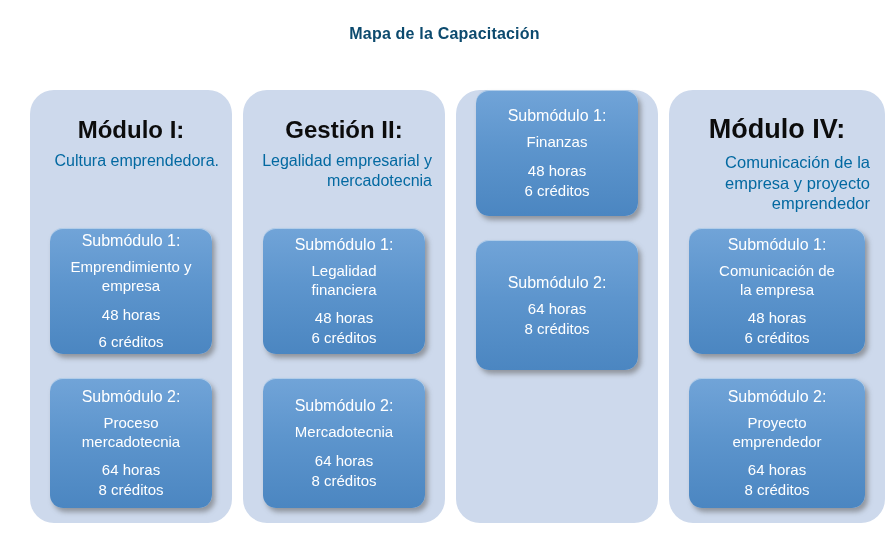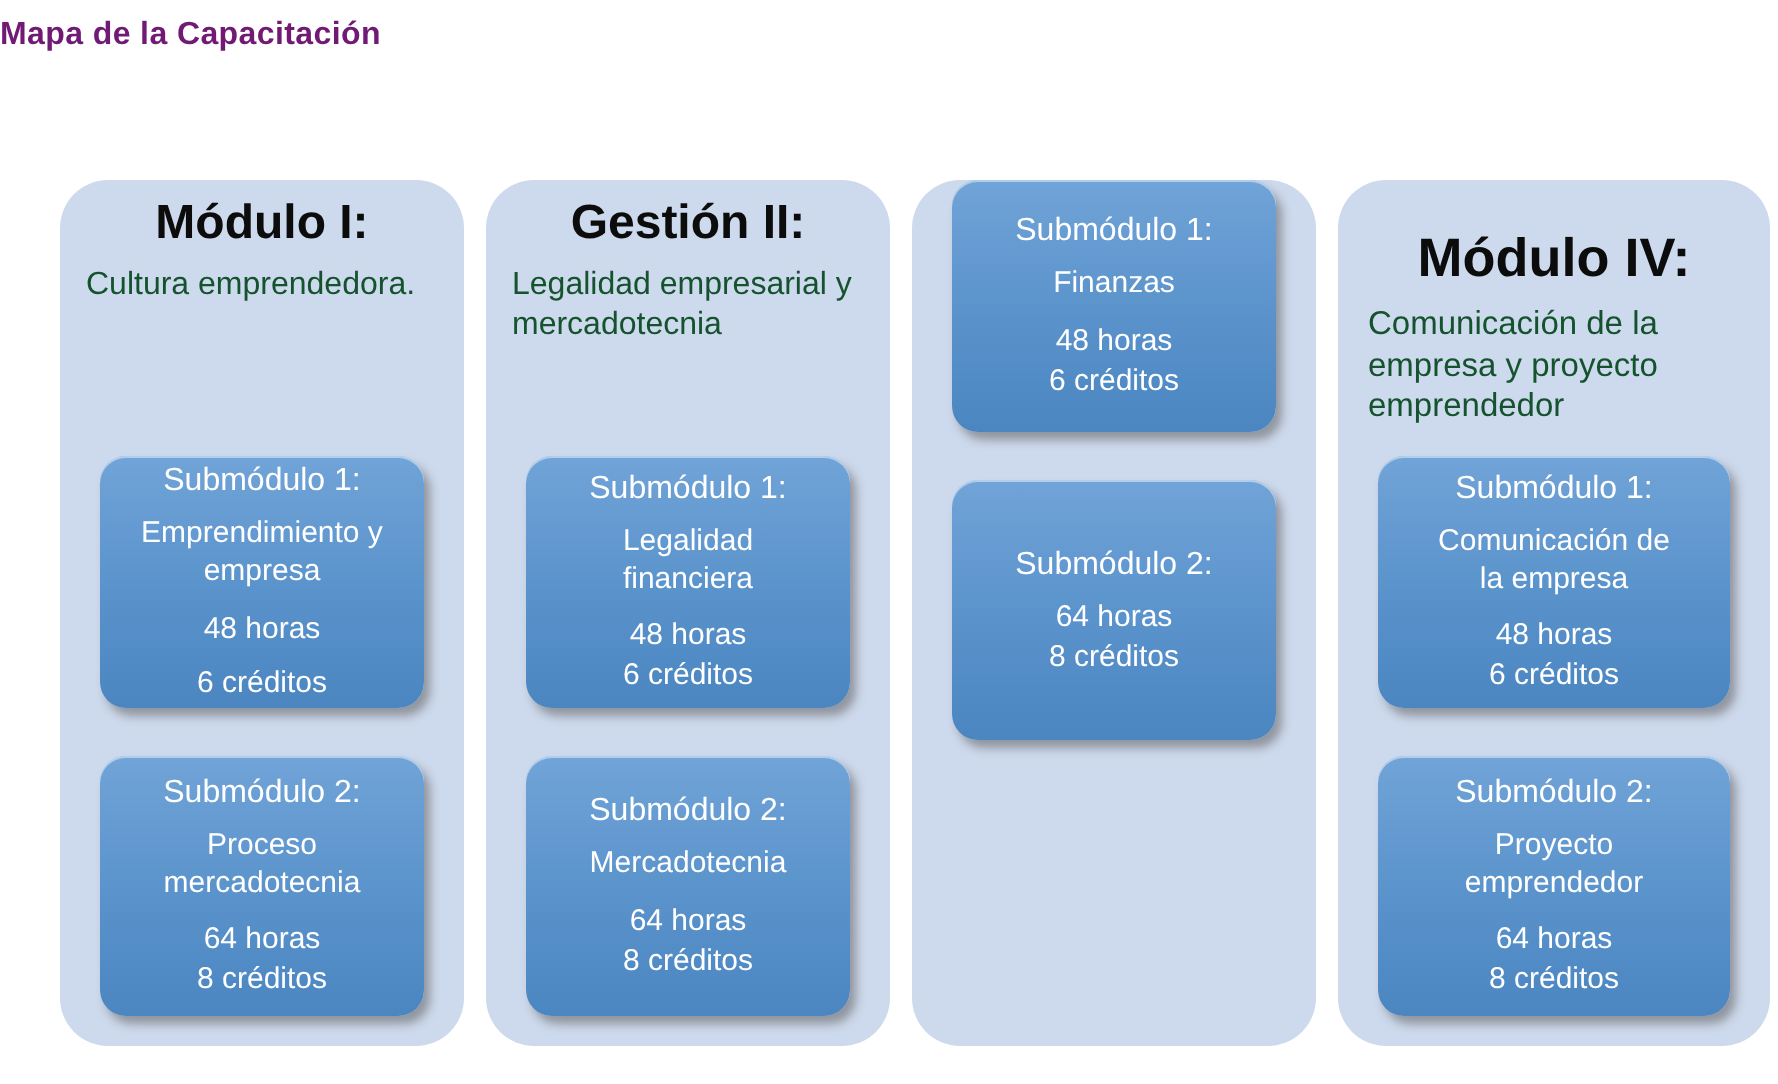--- a/index.html
+++ b/index.html
@@ -5,25 +5,26 @@
   html, body {
     margin: 0;
     padding: 0;
     background: #ffffff;
     width: 889px;
     height: 542px;
     overflow: hidden;
     font-family: "Liberation Sans", sans-serif;
   }
   .page-title {
-    margin: 0;
+    margin: 16px;
     padding-top: 9px;
+    text-align: center;
     font-size: 16px;
     font-weight: bold;
-    color: #701a75;
+    color: #0c4a6e;
     letter-spacing: 0.2px;
   }
   .board {
     position: absolute;
     top: 90px;
     left: 30px;
     right: 7px;
     display: flex;
     gap: 11px;
   }
@@ -32,39 +33,39 @@
     border-radius: 24px;
     height: 433px;
     width: 202px;
     flex: 0 0 auto;
     box-sizing: border-box;
   }
   .column.wide { width: 216px; }
   .col-hdr {
     height: 138px;
     box-sizing: border-box;
-    padding-top: 8px;
+    padding-top: 26px;
     text-align: center;
   }
   .column.wide .col-hdr { padding-top: 24px; }
   .col-title {
     margin: 0;
     font-size: 24px;
     line-height: 1.15;
     font-weight: bold;
     color: #0c0c0c;
     text-align: center;
   }
   .column.wide .col-title { font-size: 27px; }
   .col-subtitle {
     margin: 7px auto 0;
     font-size: 16px;
     line-height: 1.25;
-    color: #14532d;
-    text-align: left;
+    color: #0369a1;
+    text-align: right;
     max-width: 176px;
   }
   .column.wide .col-subtitle { font-size: 16.5px; max-width: 186px; }
   .subbox {
     margin: 0 20px 24px;
     height: 126px;
     border-radius: 13px;
     background: linear-gradient(180deg, #71a4d8 0%, #5d95cd 45%, #4b86c1 100%);
     box-shadow: 3px 4px 5px rgba(95, 95, 95, 0.55),
                 inset 0 1px 0 rgba(255, 255, 255, 0.45);

